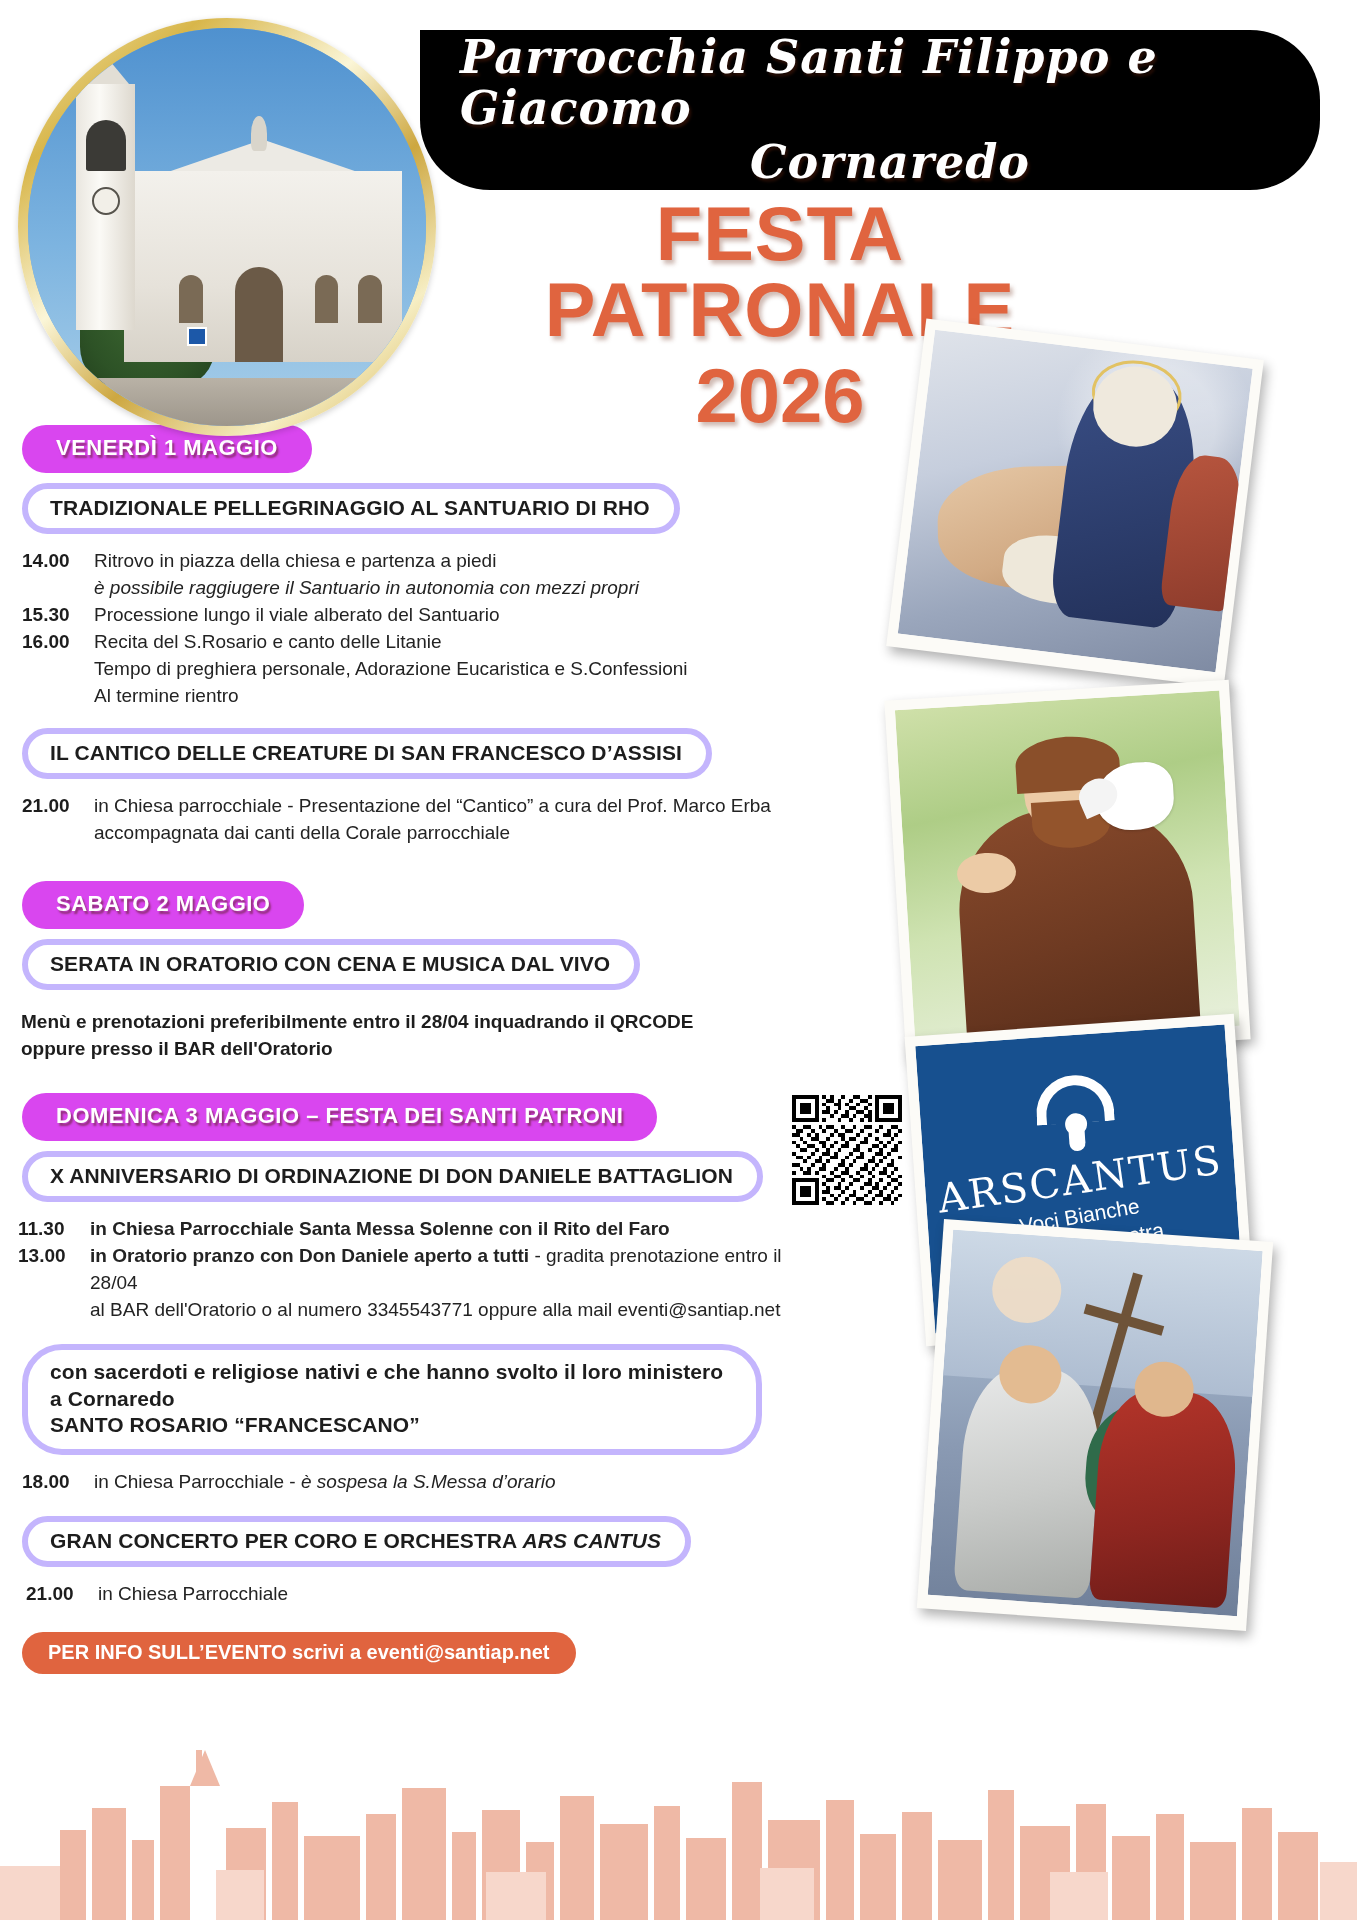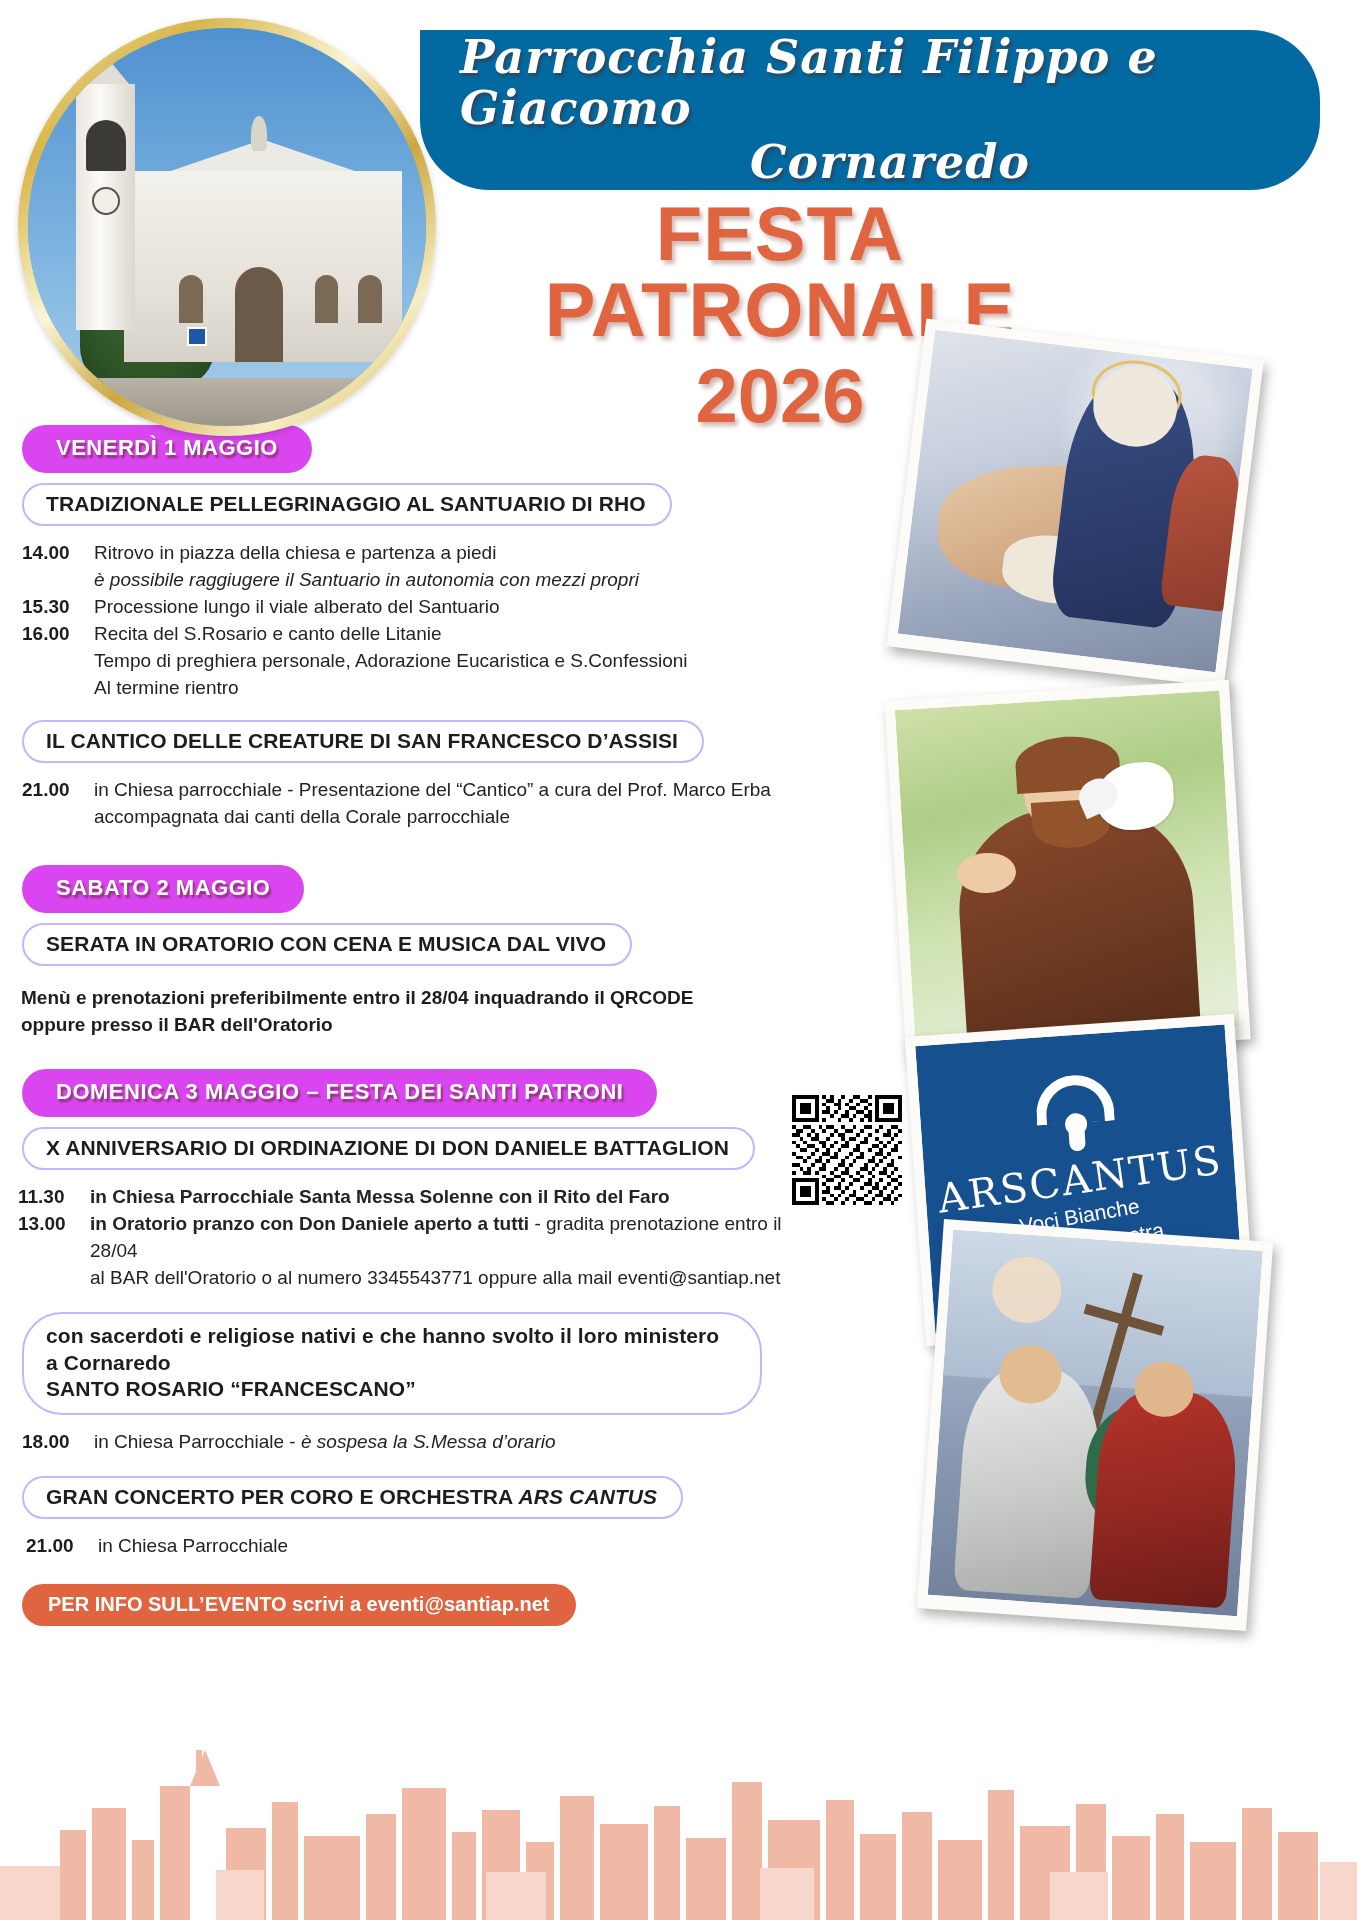--- a/index.html
+++ b/index.html
@@ -10,21 +10,21 @@
     position:relative;
     overflow:hidden;
     color:#2b2b2b;
   }
 
   
   .top-banner {
     position:absolute;
     left:420px; top:30px;
     width:900px; height:160px;
-    background:#0369a1;
+    background:#000000;
     border-radius:0 70px 70px 70px;
     z-index:2;
   }
   .top-banner-inner {
     position:absolute; inset:0;
     display:flex; flex-direction:column;
     align-items:center; justify-content:center;
     padding-left:40px;
   }
   .script-line {
@@ -145,21 +145,21 @@
     font-size:22px;
     font-weight:bold;
     letter-spacing:.5px;
     text-shadow:2px 3px 2px rgba(80,25,10,.5);
     white-space:nowrap;
   }
 
   
   .out-pill {
     display:inline-block;
-    border:2px solid #c4b5fd;
+    border:6px solid #c4b5fd;
     border-radius:40px;
     padding:7px 24px 8px 22px;
     font-size:21px;
     font-weight:bold;
     color:#1d1d1d;
     letter-spacing:.1px;
     background:#fff;
     white-space:nowrap;
   }
   .out-pill.two-line { white-space:normal; line-height:1.28; padding:9px 24px 10px 22px; }

